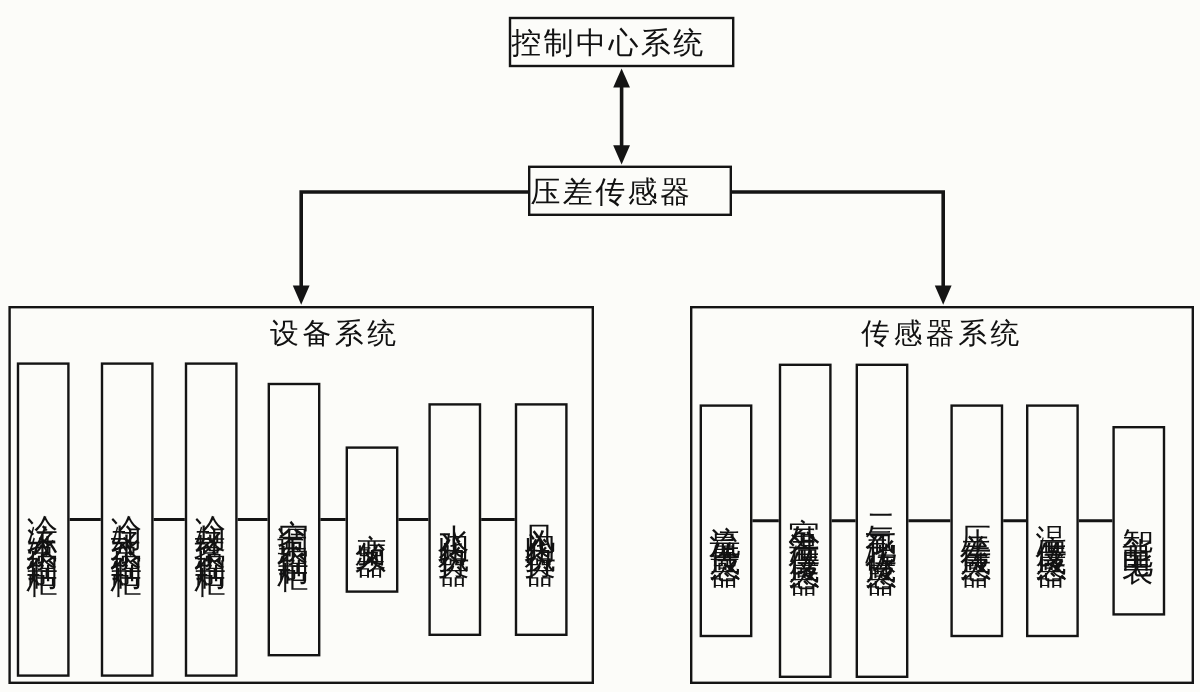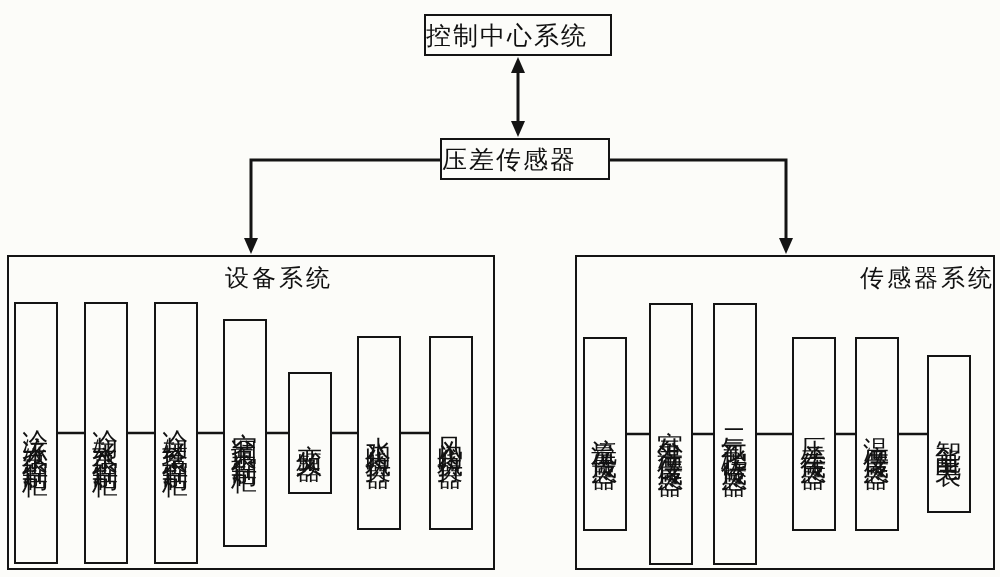--- a/index.html
+++ b/index.html
@@ -103,21 +103,21 @@
 
   <div class="vbox" style="left:14px;  top:302px; width:44px; height:262px;">冷冻水泵控制柜</div>
   <div class="vbox" style="left:84px;  top:302px; width:44px; height:262px;">冷却水泵控制柜</div>
   <div class="vbox" style="left:154px; top:302px; width:44px; height:262px;">冷却塔泵控制柜</div>
   <div class="vbox" style="left:223px; top:319px; width:44px; height:228px;">空调泵控制柜</div>
   <div class="vbox" style="left:288px; top:372px; width:44px; height:122px;">变频器</div>
   <div class="vbox" style="left:357px; top:336px; width:44px; height:194px;">水阀执行器</div>
   <div class="vbox" style="left:429px; top:336px; width:44px; height:194px;">风阀执行器</div>
 
   <div class="box panel" style="left:575px; top:255px; width:420px; height:315px;"></div>
-  <div class="panel-title" style="left:575px; top:262px; width:420px;text-align:right;">传感器系统</div>
+  <div class="panel-title" style="left:575px; top:262px; width:420px;">传感器系统</div>
 
   <div class="vbox" style="left:583px; top:337px; width:44px; height:194px;">流量传感器</div>
   <div class="vbox" style="left:649px; top:303px; width:44px; height:262px;">室外温度传感器</div>
   <div class="vbox" style="left:713px; top:303px; width:44px; height:262px;">二氧化碳传感器</div>
   <div class="vbox" style="left:792px; top:337px; width:44px; height:194px;">压差传感器</div>
   <div class="vbox" style="left:855px; top:337px; width:44px; height:194px;">温度传感器</div>
   <div class="vbox" style="left:927px; top:355px; width:44px; height:158px;">智能电表</div>
 
 </div>
 

